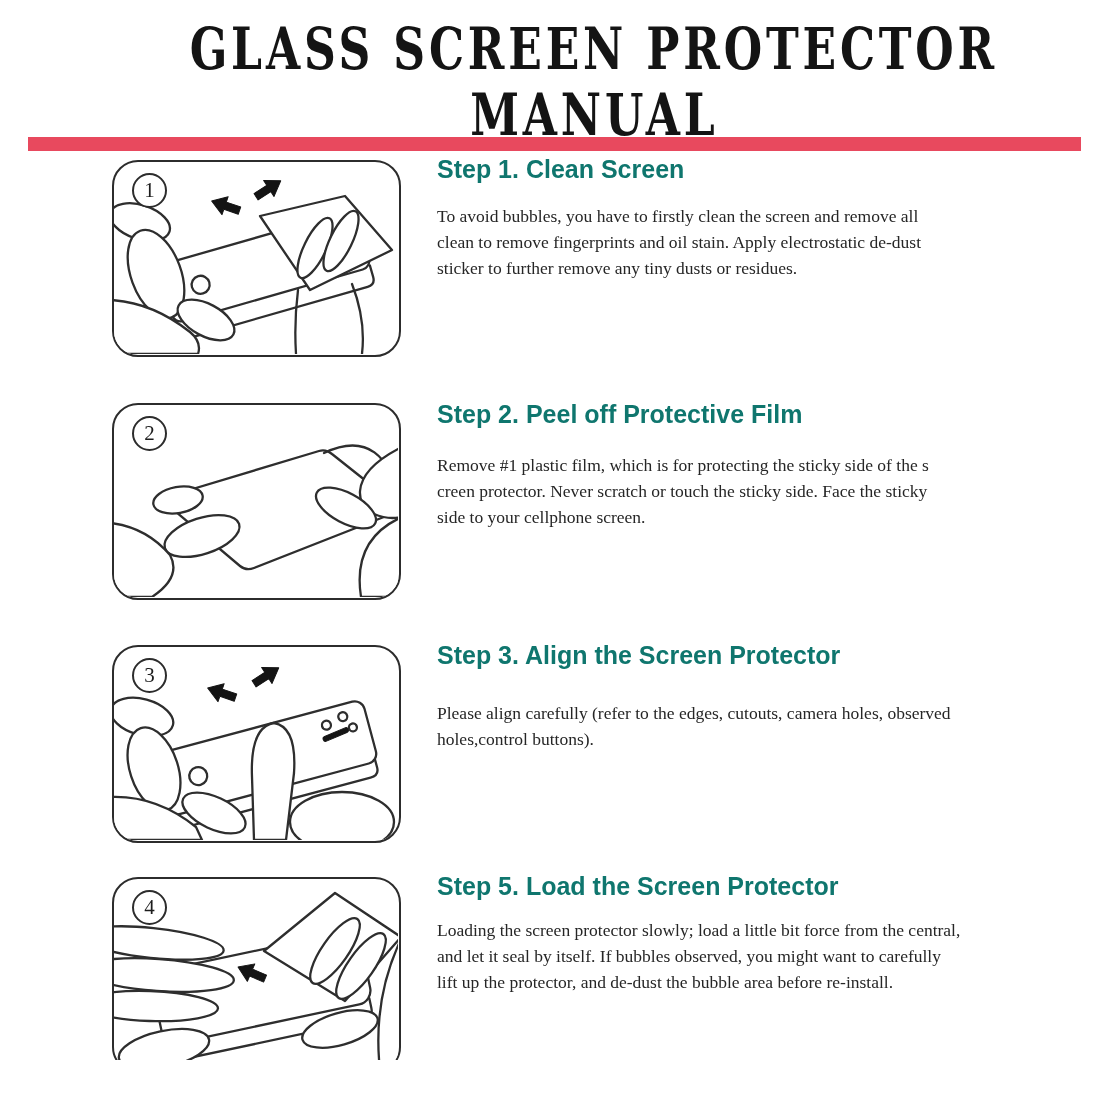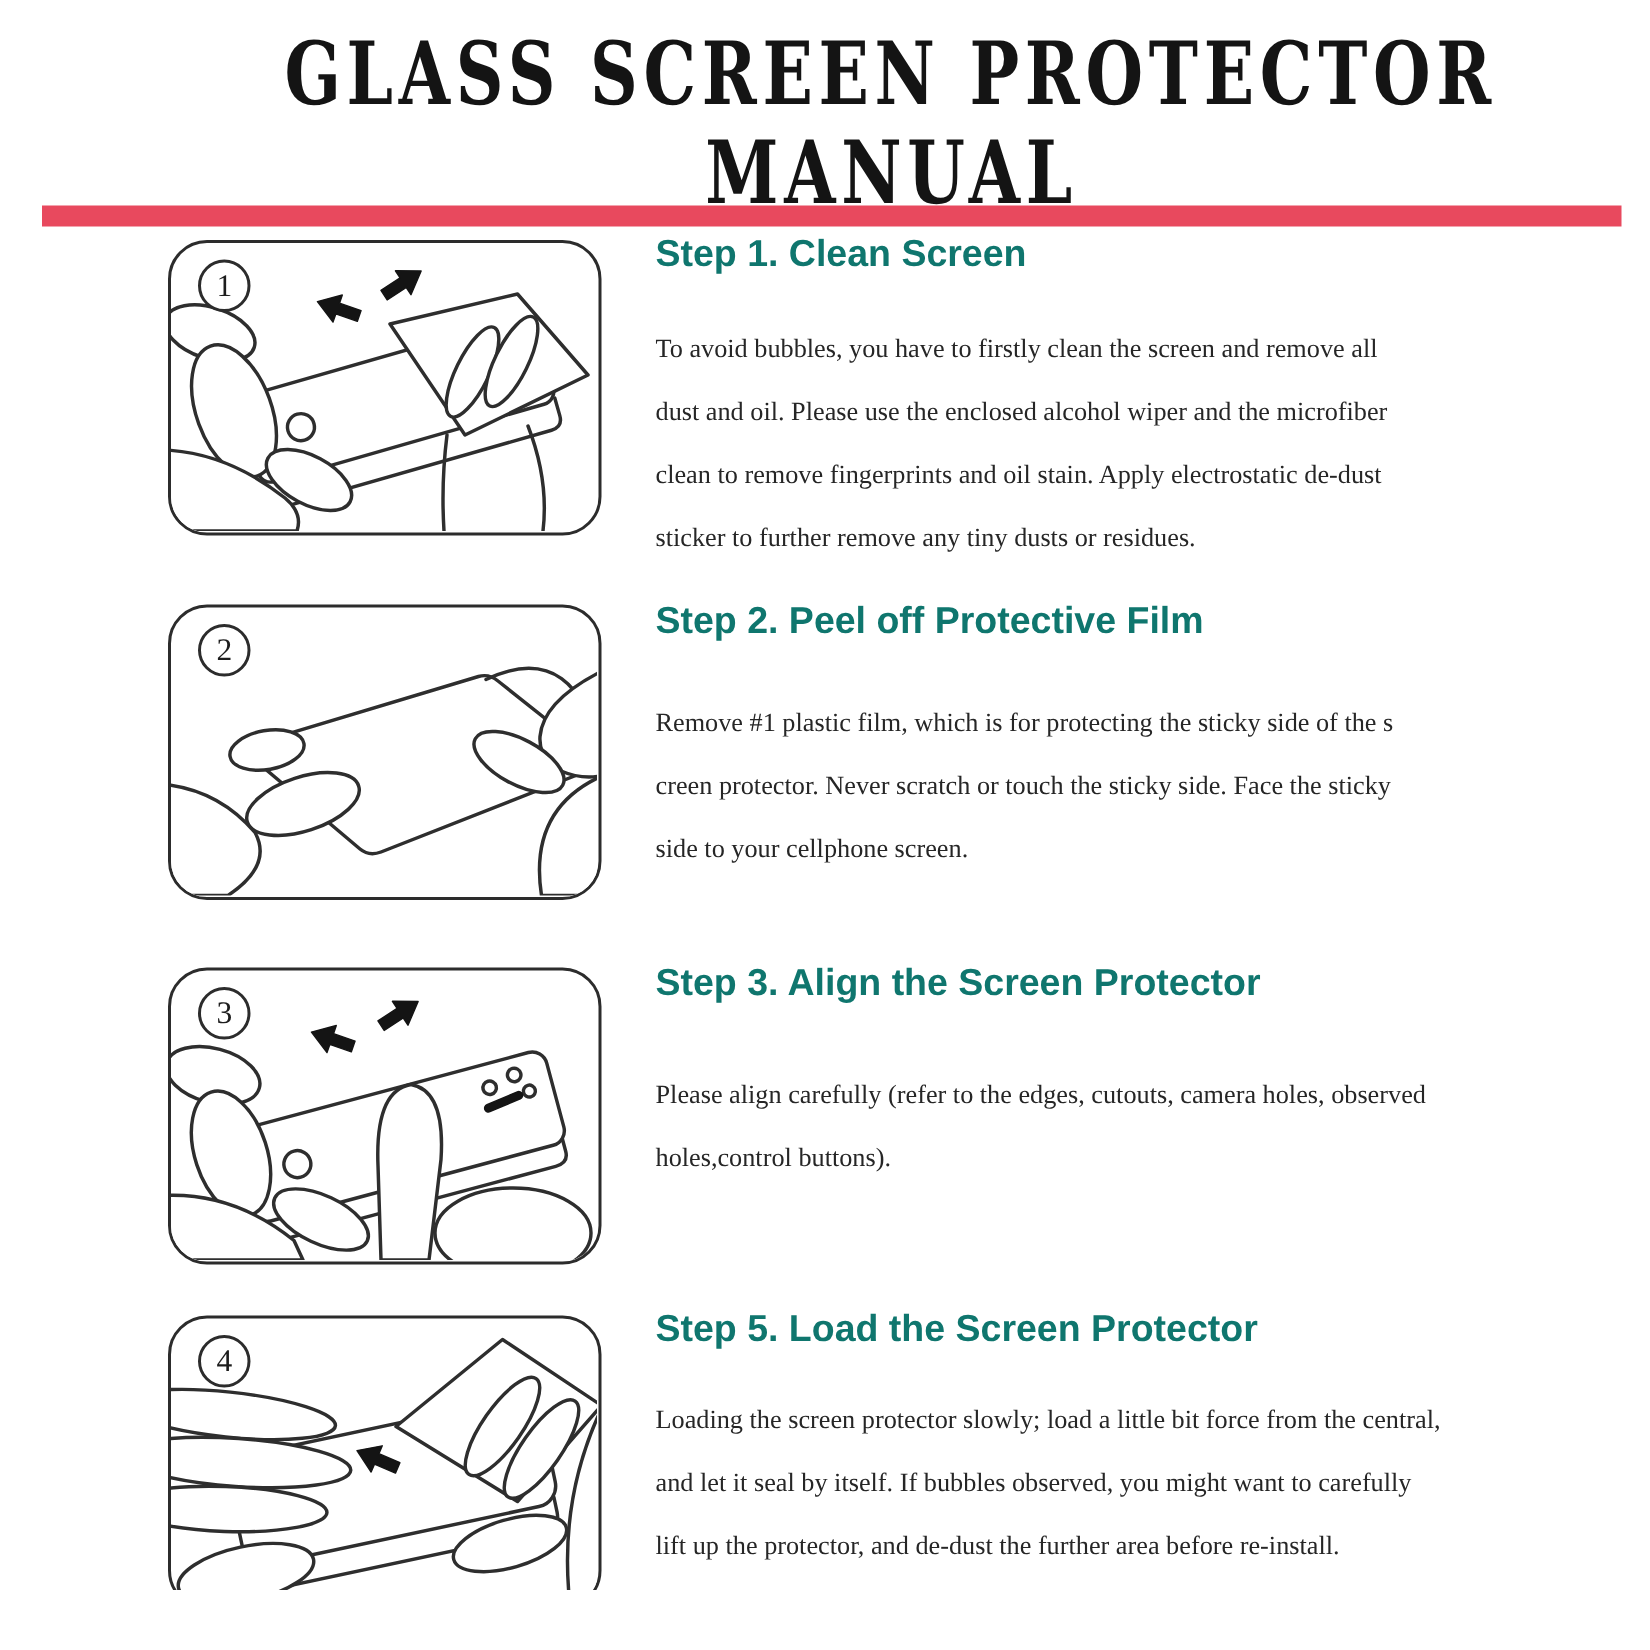--- a/index.html
+++ b/index.html
@@ -19,21 +19,21 @@
   .illus-box{position:absolute;left:112px;width:289px;height:197px;box-sizing:border-box;
       border:2.5px solid #2c2c2c;border-radius:26px;background:#fff;overflow:hidden;}
   .illus-box svg{position:absolute;left:0;top:0;}
   .num-badge{position:absolute;left:18px;top:11px;width:31px;height:31px;border:2px solid #2c2c2c;
       border-radius:50%;display:flex;align-items:center;justify-content:center;
       font-family:"Liberation Serif",serif;font-size:21px;color:#1d1d1d;background:#fff;z-index:2;}
   .step-heading{position:absolute;left:437px;font-size:25px;font-weight:bold;color:#0f766e;
       line-height:30px;white-space:nowrap;font-family:"Liberation Sans",sans-serif;}
   .step-body{position:absolute;left:437px;font-family:"Liberation Serif",serif;
       font-size:17.5px;color:#262626;}
-  .tline{white-space:nowrap;height:26px;line-height:26px;margin-top:16px;}
+  .tline{white-space:nowrap;height:26px;line-height:26px;}
 
   
   .art path,.art rect,.art circle,.art ellipse,.art line{
       stroke:#2e2e2e;stroke-width:2.3;fill:#ffffff;
       stroke-linecap:round;stroke-linejoin:round;}
   .art .noline{fill:none;}
   .art .solid{fill:#141414;stroke:#141414;stroke-width:1;}
 </style>
 </head>
 <body>
@@ -80,21 +80,20 @@
         </g>
         <g transform="translate(154,27) rotate(-33) scale(0.95)">
           <path class="solid" d="M-15,-4 L1,-4 L1,-10 L16,0 L1,10 L1,4 L-15,4 Z"></path>
         </g>
       </g>
     </svg>
   </div>
   <div class="step-heading" style="top:154px;">Step 1. Clean Screen</div>
   <div class="step-body" style="top:203px;">
     <div class="tline">To avoid bubbles, you have to firstly clean the screen and remove all</div>
-    <div class="tline">dust and oil. Please use the enclosed alcohol wiper and the microfiber</div>
     <div class="tline">clean to remove fingerprints and oil stain. Apply electrostatic de-dust</div>
     <div class="tline">sticker to further remove any tiny dusts or residues.</div>
   </div>
 
   <div class="illus-box" style="top:403px;">
     <div class="num-badge">2</div>
     <svg class="art" width="284" height="192" viewBox="0 0 284 192">
 
       <path d="M52 92 L205 46 Q212 44 218 49 L281 99 Q287 104 280 108 L140 163 Q132 166 126 161 L55 101 Q47 95 52 92 Z"></path>
 
@@ -194,16 +193,16 @@
 
       <g transform="translate(138,94) rotate(203) scale(0.95)">
         <path class="solid" d="M-15,-4 L1,-4 L1,-10 L16,0 L1,10 L1,4 L-15,4 Z"></path>
       </g>
     </svg>
   </div>
   <div class="step-heading" style="top:871px;">Step 5. Load the Screen Protector</div>
   <div class="step-body" style="top:917px;">
     <div class="tline">Loading the screen protector slowly; load a little bit force from the central,</div>
     <div class="tline">and let it seal by itself. If bubbles observed, you might want to carefully</div>
-    <div class="tline">lift up the protector, and de-dust the further area before re-install.</div>
+    <div class="tline">lift up the protector, and de-dust the bubble area before re-install.</div>
   </div>
 
 </div>
 
 </body></html>

